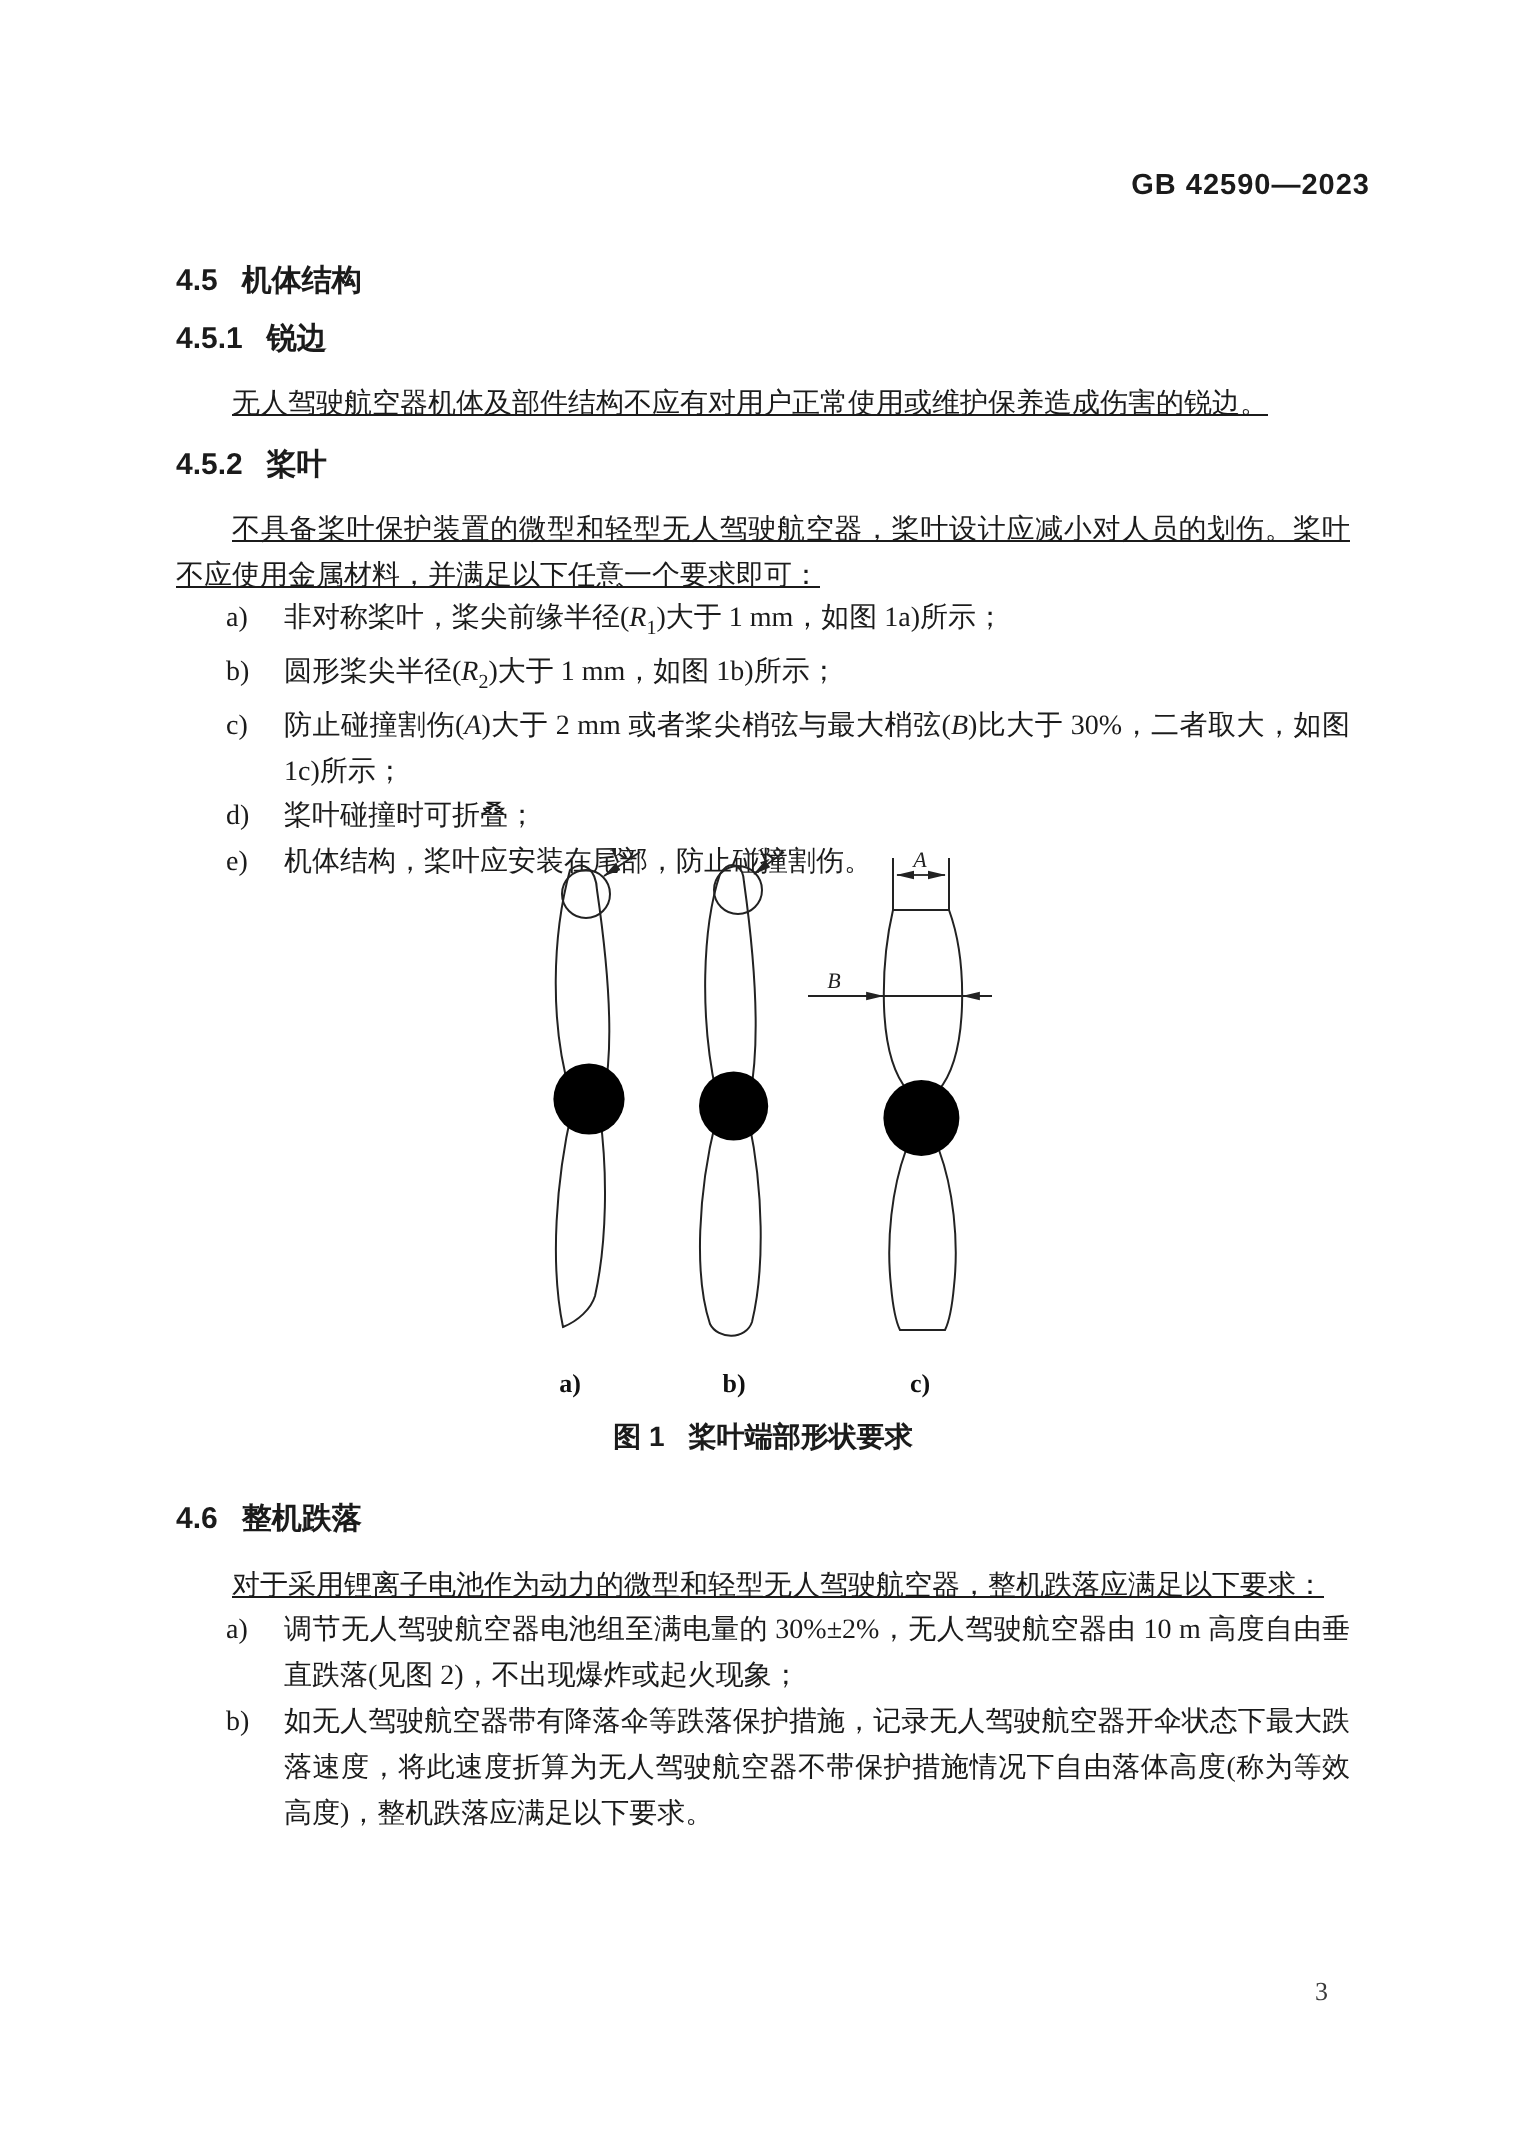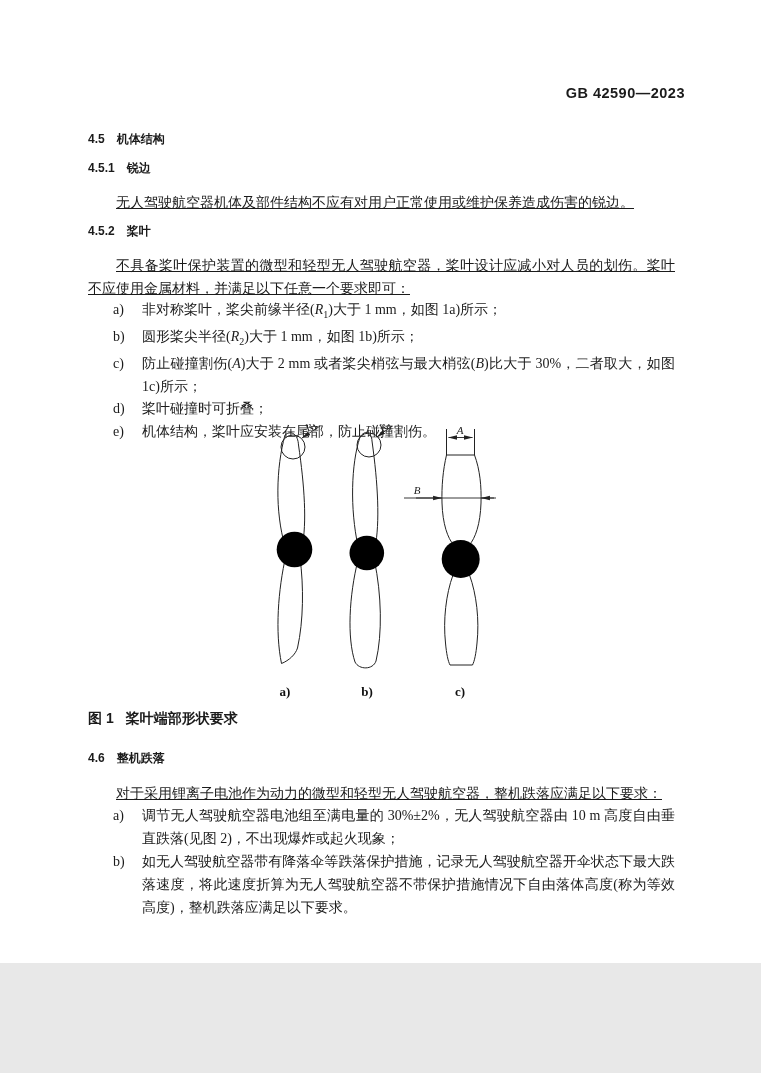--- a/index.html
+++ b/index.html
@@ -1,54 +1,54 @@
 <!DOCTYPE html>
 <html><head>
 <meta charset="utf-8">
 <style>
   * { margin:0; padding:0; box-sizing:border-box; }
   html,body { background:#e8e8e8; }
   .page {
     position:relative;
-    width:761px; height:963px;
+    width:761px; height:1073px;
     margin:0 auto;
     background:#ffffff;
     font-family:"Liberation Serif","DejaVu Serif",serif;
     font-size:14px;
     color:#1b1b1b;
     overflow:hidden;
   }
   .hdr {
     position:absolute; top:85px; right:76px;
     font-family:"Liberation Sans","DejaVu Sans",sans-serif;
     font-weight:bold; font-size:14.5px; letter-spacing:0.5px;
   }
   .content { position:absolute; left:88px; top:0; width:587px; }
   .h {
     position:absolute; left:0; width:587px;
     font-family:"Liberation Sans","DejaVu Sans",sans-serif;
-    font-weight:bold; font-size:12px;
+    font-weight:bold; font-size:15px;
   }
   .h .ht { margin-left:12px; }
   .para {
     position:absolute; left:0; width:587px;
     line-height:23px; text-align:justify; text-indent:2em;text-decoration:underline;
   }
   .list { position:absolute; left:0; width:587px; }
   .li { display:flex; align-items:flex-start; }
   .li .ll { margin-left:25px; width:29px; flex:0 0 29px; }
   .li .lt { flex:1; text-align:justify; }
   .lh224 .li { line-height:22.4px; }
   .lh23 .li { line-height:23px; }
   i.mvar { font-family:"Liberation Serif","DejaVu Serif",serif; font-style:italic; }
   sub { font-size:10px; }
   .fig { position:absolute; left:166px; top:424px; width:252px; height:282px; }
   .caption {
     position:absolute; left:0; top:710px; width:587px;
-    text-align:left; font-weight:bold; font-size:14px;
+    text-align:center; font-weight:bold; font-size:14px;
     font-family:"Liberation Sans","DejaVu Sans",sans-serif;
   }
   .caption .cap2 { margin-left:12px; }
   .pagenum { position:absolute; top:988px; right:97px; font-size:13px; color:#3a3a3a; }
   
   .fig svg { display:block; }
   .bl { fill:none; stroke:#222; stroke-width:1; }
   .hub { fill:#000; stroke:none; }
   .dim { stroke:#222; stroke-width:0.9; fill:none; }
   .svgvar { font-family:"Liberation Serif","DejaVu Serif",serif; font-style:italic; font-size:11px; fill:#222; }

